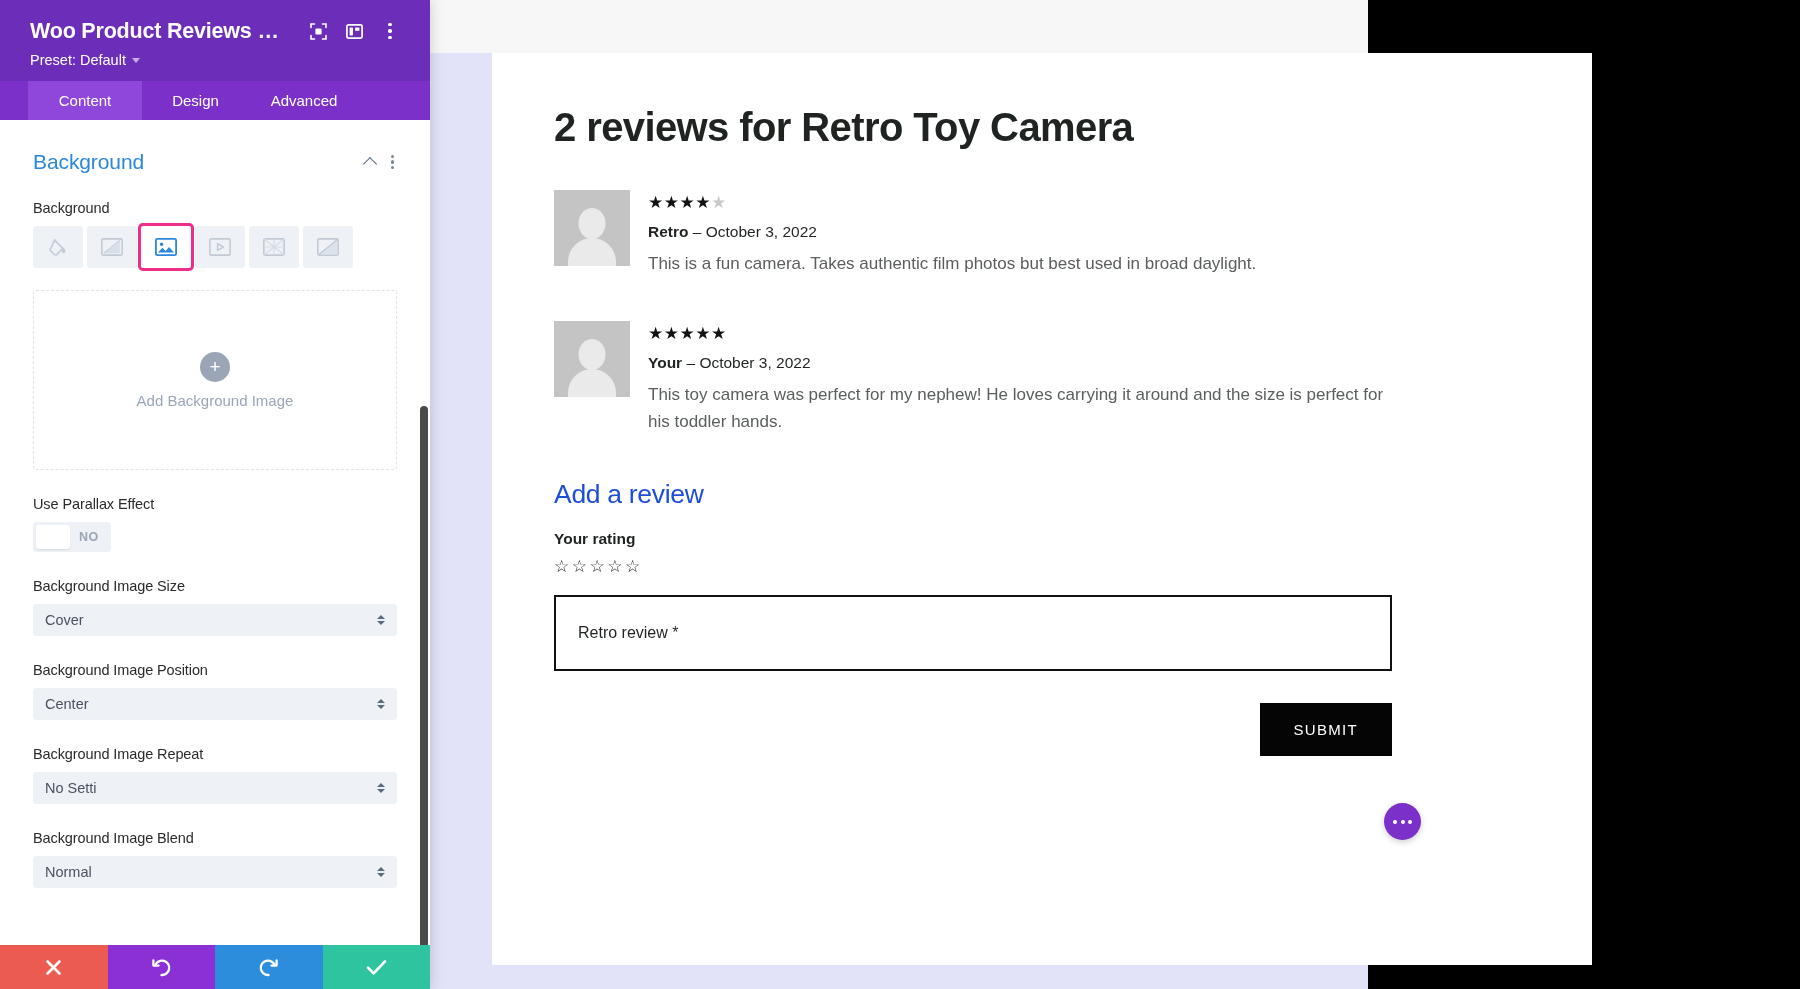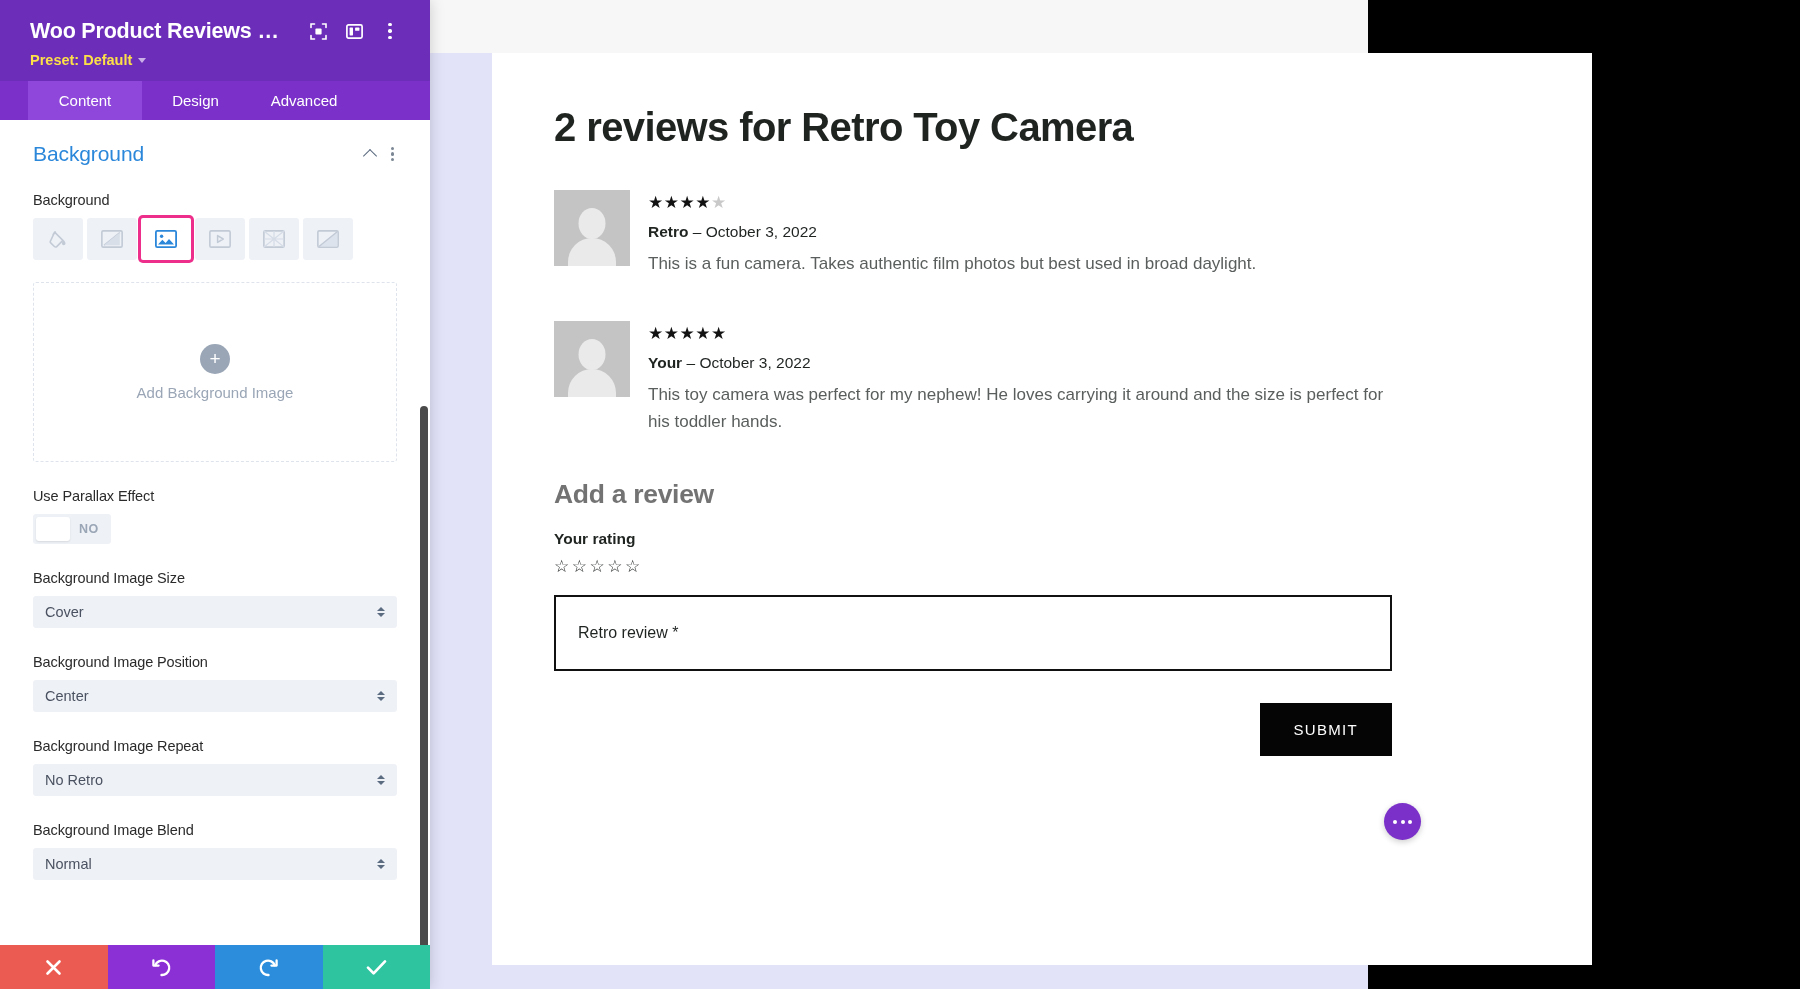--- a/index.html
+++ b/index.html
@@ -49,21 +49,21 @@
   }
   .header-icons { display:flex; align-items:center; gap:0; margin-left:auto; }
   .hdr-icon {
     width:36px; height:30px; display:flex; align-items:center; justify-content:center;
     cursor:pointer; color:#fff;
   }
   .preset-row {
     margin-top:6px; display:flex; align-items:center;
   }
   .preset-text {
-    color:#fde047; font-size:14.5px; font-weight:700;
+    color:#ffffff; font-size:14.5px; font-weight:400;
   }
   .preset-caret {
     margin-left:6px; width:0; height:0;
     border-left:4.5px solid transparent; border-right:4.5px solid transparent;
     border-top:5px solid #cbb0e8;
   }
 
   
   .panel-tabs { display:flex; background:#7b31c9; height:39px; }
   .panel-tab {
@@ -74,21 +74,21 @@
   .panel-tab:nth-child(1){ width:114px; }
   .panel-tab:nth-child(2){ width:107px; }
   .panel-tab:nth-child(3){ width:110px; }
   .panel-tab.active { background:#8e47da; font-weight:400;margin-left:28px; }
 
   
   .panel-body {
     flex:1; position:relative; overflow:hidden; background:#fff;
     padding:0 0 0 0;
   }
-  .panel-body-inner { padding:22px 33px 20px 33px; }
+  .panel-body-inner { padding:22px 33px 20px 33px;margin-top:8px; }
 
   .section-head {
     display:flex; align-items:center; margin-bottom:26px;
   }
   .section-title {
     color:#2b87da; font-size:21px; font-weight:400; letter-spacing:-0.1px;
   }
   .section-head-right { margin-left:auto; display:flex; align-items:center; gap:10px;}
   .chev-up {
     width:14px;height:14px; position:relative; cursor:pointer;
@@ -205,21 +205,21 @@
   .star-off { color:#c9c9c9; }
   .review-meta { margin-top:12px; font-size:15.5px; color:#1f2421; }
   .review-meta .author { font-weight:700; }
   .review-meta .sep { font-weight:400; }
   .review-text {
     margin-top:10px; font-size:17px; color:#5a5f5d; line-height:1.55;
     max-width:760px;
   }
 
   .addreview-title {
-    font-size:26.5px;font-weight:700;color:#737373;margin-top:32px;margin-bottom:20px;
+    font-size:26.5px;font-weight:400;color:#1d4ed8;margin-top:32px;margin-bottom:20px;
     letter-spacing:-0.3px;
   }
   .rating-label { font-size:15.5px; font-weight:700; color:#1f2421; margin-bottom:8px; }
   .rating-stars { font-size:17px; color:#1f2421; letter-spacing:2.5px; cursor:pointer; }
   .review-textarea {
     margin-top:18px; width:838px; height:76px; border:2px solid #111;
     display:flex; align-items:center; padding:0 22px; cursor:text;
     background:#fff;
   }
   .review-textarea .ph { font-size:16px; color:#1f2421; }
@@ -432,21 +432,21 @@
         <div class="select-field">
           <span class="select-value">Center</span>
           <span class="select-arrows">
             <i class="up"></i>
               <i class="down"></i>
           </span>
         </div>
 
         <div class="field-label">Background Image Repeat</div>
         <div class="select-field">
-          <span class="select-value">No Retro</span>
+          <span class="select-value">No Setti</span>
           <span class="select-arrows">
             <i class="up"></i>
               <i class="down"></i>
           </span>
         </div>
 
         <div class="field-label">Background Image Blend</div>
         <div class="select-field">
           <span class="select-value">Normal</span>
           <span class="select-arrows">

